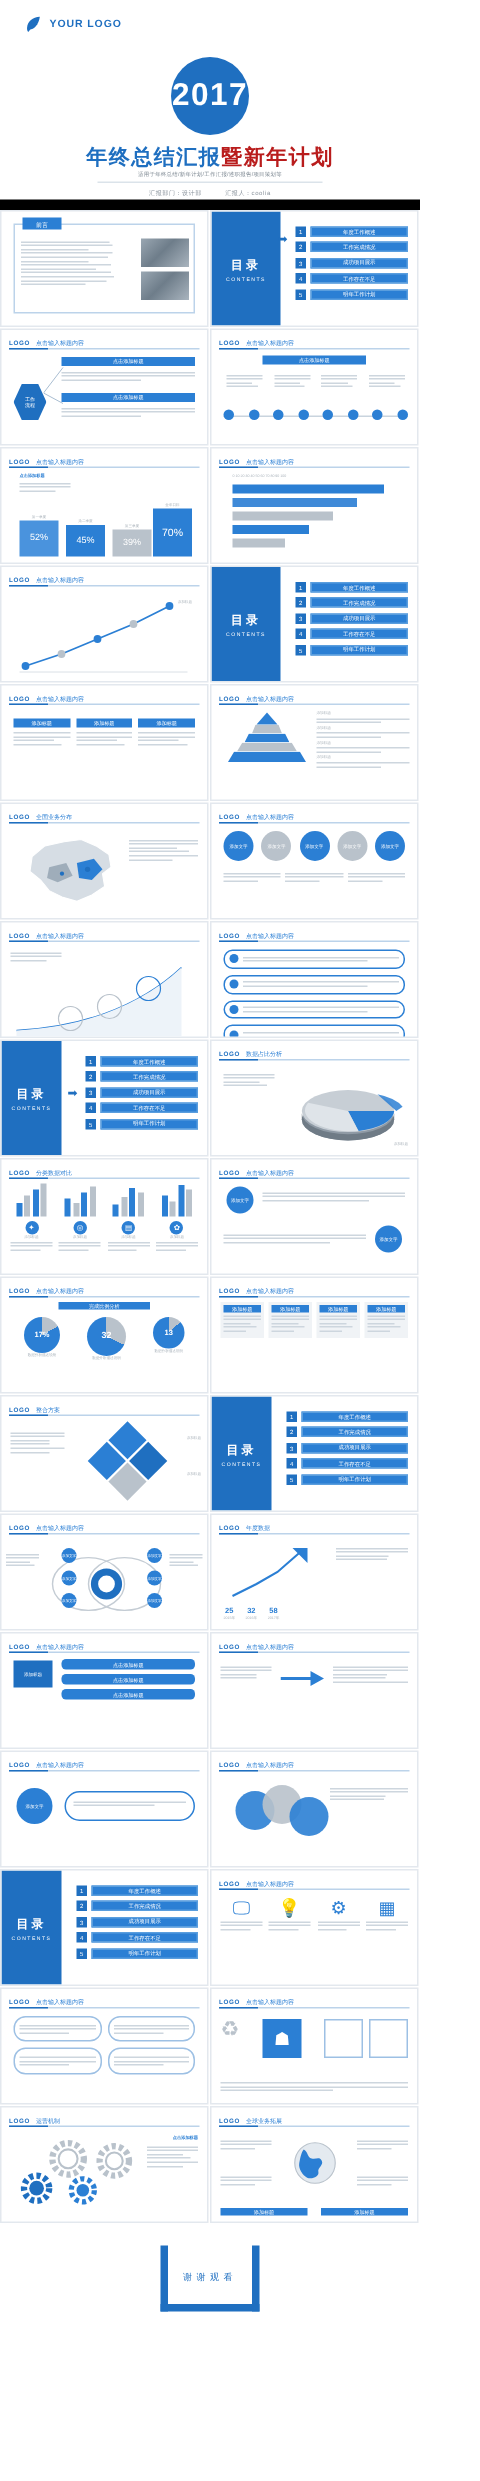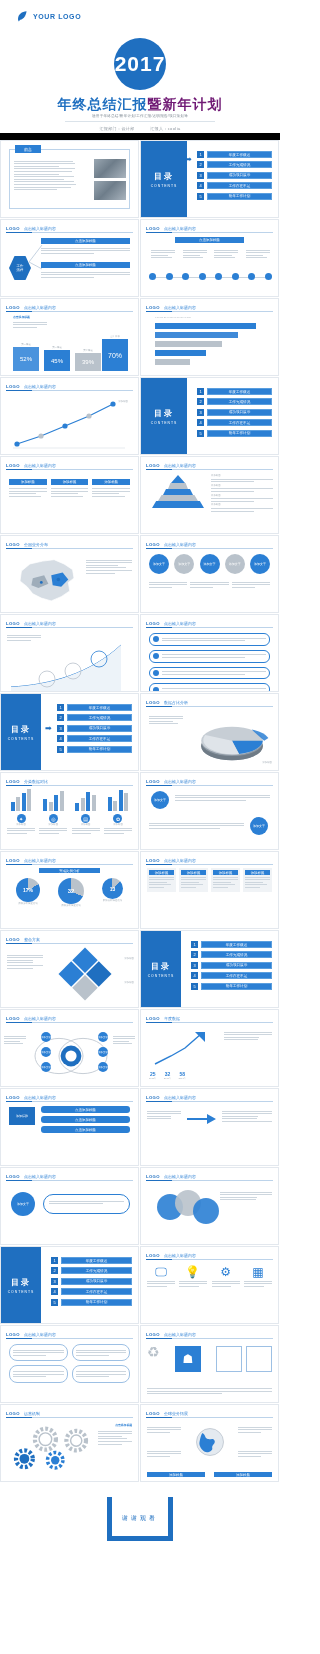--- a/index.html
+++ b/index.html
@@ -33,21 +33,21 @@
   .logo-mark { width:13px; height:13px; }
   .logo-text { font-size:7px; font-weight:bold; color:#1f6fc0; letter-spacing:.6px; }
   .year-circle {
     position:absolute; left:50%; top:38px; transform:translateX(-50%);
     width:52px; height:52px; border-radius:50%; background:#1f6fc0;
     display:flex; align-items:center; justify-content:center;
   }
   .year-circle span { color:#fff; font-size:21px; font-weight:bold; letter-spacing:1px;}
   .cover-title { position:absolute; top:96px; width:100%; text-align:center;
     font-size:14px; font-weight:bold; color:#1f6fc0; letter-spacing:1px; white-space:nowrap; }
-  .cover-title em { font-style:normal; color:#701a75; }
+  .cover-title em { font-style:normal; color:#b91c1c; }
   .cover-sub { position:absolute; top:114px; width:100%; text-align:center;
     font-size:3.6px; color:#7d8892; letter-spacing:.2px; }
   .cover-sub-rule{ position:absolute; top:121px; left:50%; transform:translateX(-50%);
     width:150px; height:1px; background:#dbe3ea;}
   .cover-meta { position:absolute; top:126px; width:100%; text-align:center;
     font-size:4px; color:#8a939c; letter-spacing:.4px; }
   .cover-meta span { margin:0 7px; }
 
   
   .toc-panel { position:absolute; left:0; top:0; width:46px; height:100%;

